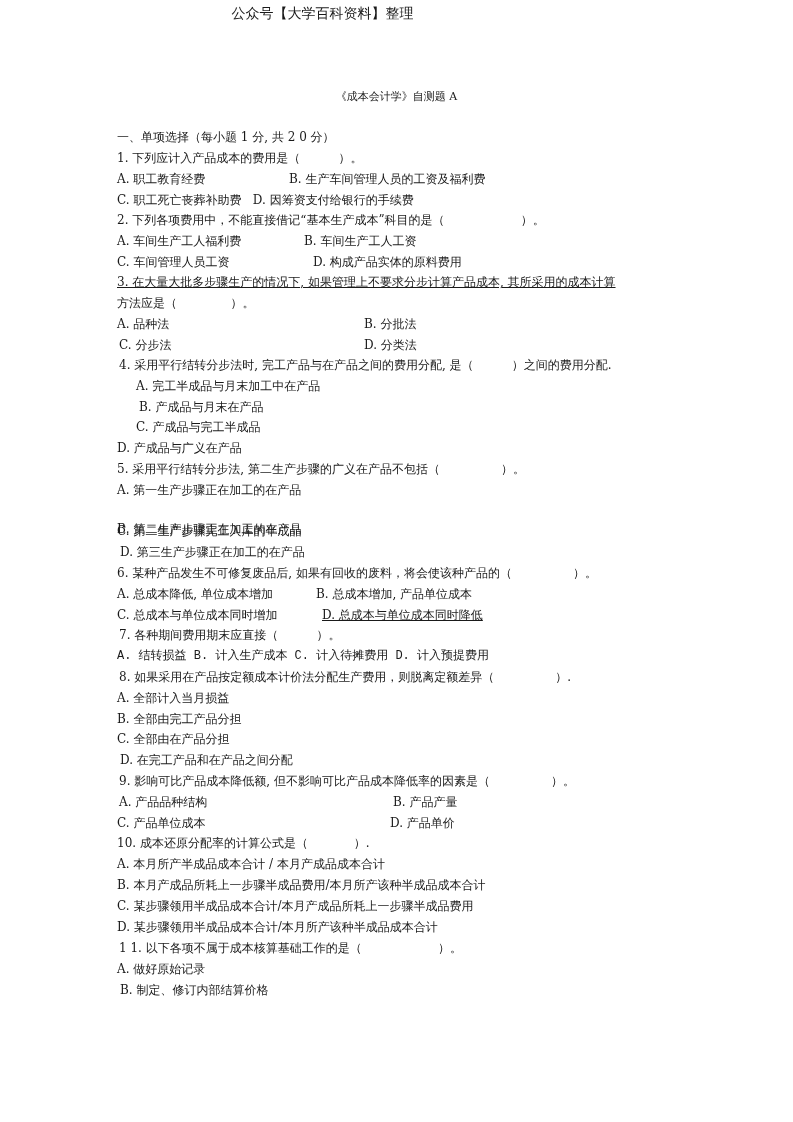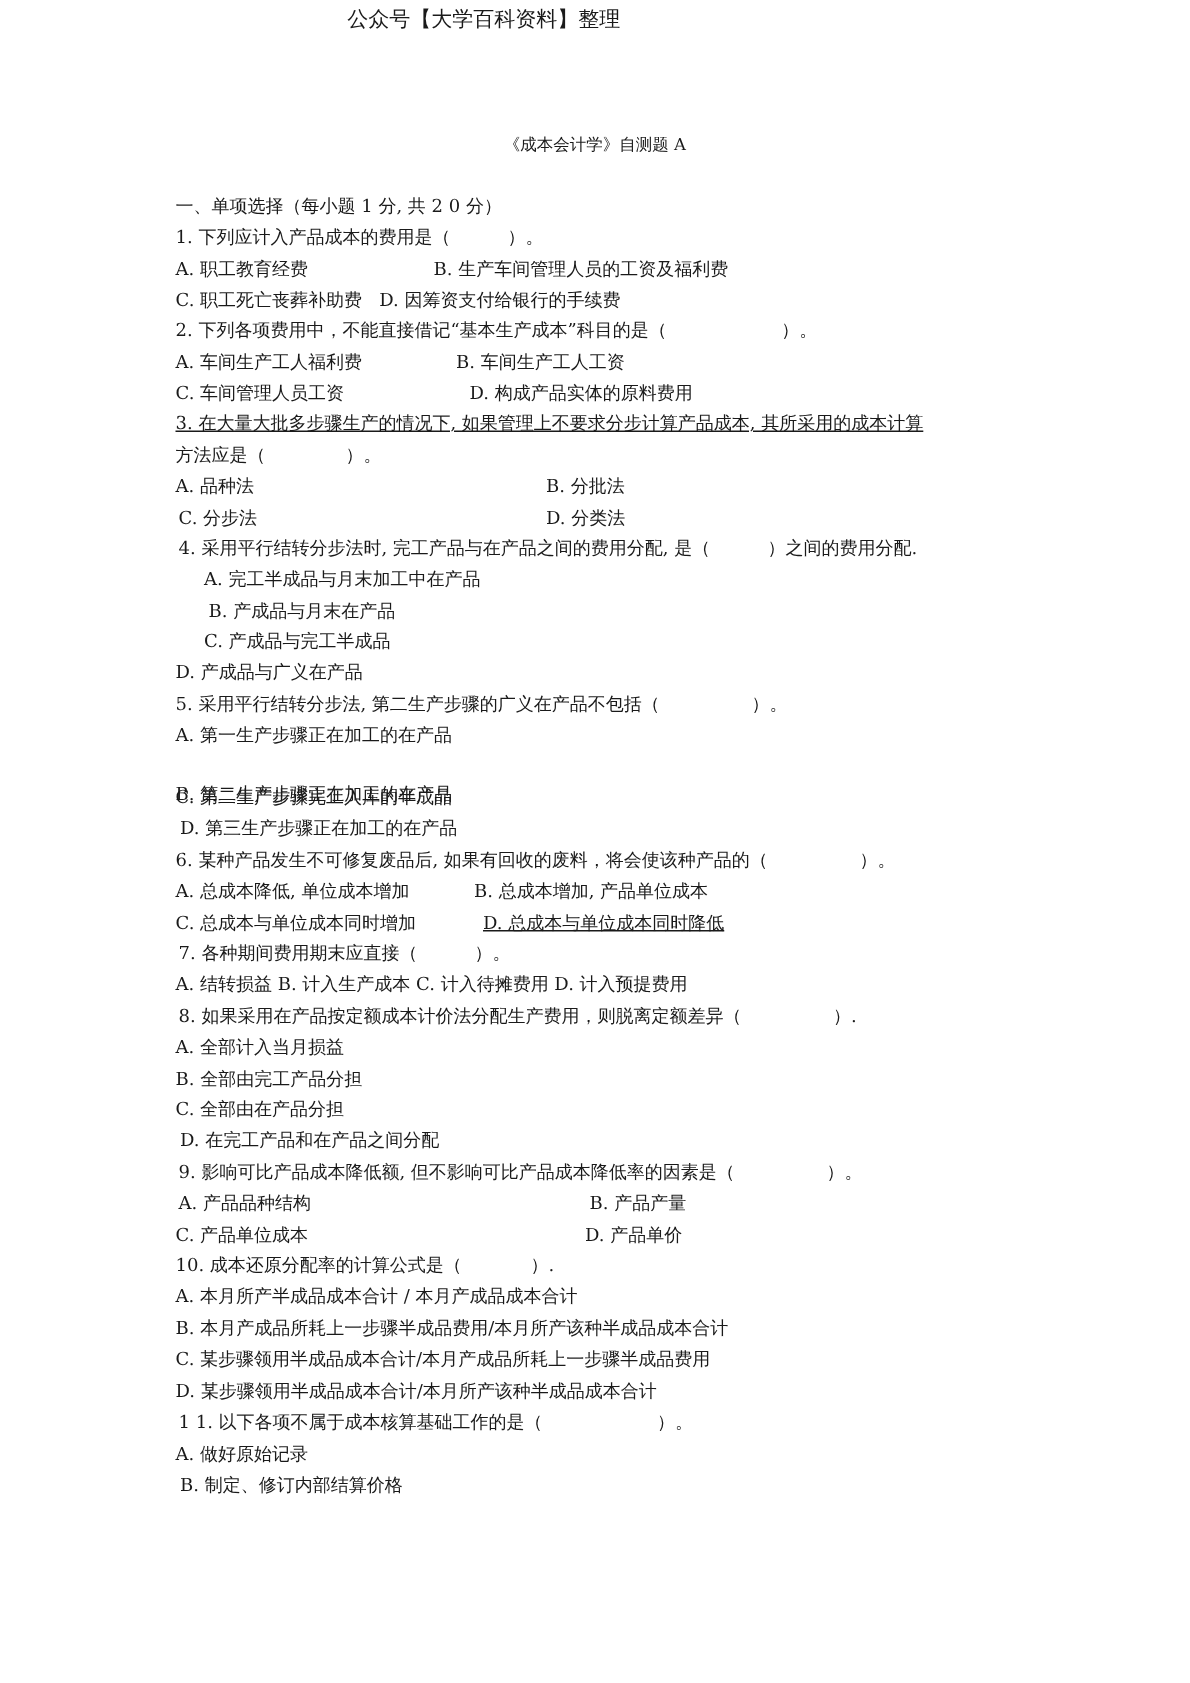--- a/index.html
+++ b/index.html
@@ -41,21 +41,21 @@
     <div class="line" style="left: 117px; top: 482px;">A. 第一生产步骤正在加工的在产品</div>
     <div class="line" style="left: 117px; top: 521px;">B. 第二生产步骤正在加工的在产品</div>
     <div class="line" style="left: 117px; top: 523px;">C. 第二生产步骤完工入库的半成品</div>
     <div class="line" style="left: 120px; top: 544px;">D. 第三生产步骤正在加工的在产品</div>
     <div class="line" style="left: 117px; top: 565px;">6. 某种产品发生不可修复废品后, 如果有回收的废料，将会使该种产品的（                ）。</div>
     <div class="line" style="left: 117px; top: 586px;">A. 总成本降低, 单位成本增加</div>
     <div class="line" style="left: 316px; top: 586px;">B. 总成本增加, 产品单位成本</div>
     <div class="line" style="left: 117px; top: 607px;">C. 总成本与单位成本同时增加</div>
     <div class="line" style="left: 322px; top: 607px; text-decoration: underline;">D. 总成本与单位成本同时降低</div>
     <div class="line" style="left: 119px; top: 627px;">7. 各种期间费用期末应直接（          ）。</div>
-    <div class="line" style="left: 117px; top: 648px;">A. 结转损益 B. 计入生产成本 C. 计入待摊费用 D. 计入预提费用</div>
+    <div class="line" style="left: 117px; top: 648px; font-family: Liberation Mono, monospace;">A. 结转损益 B. 计入生产成本 C. 计入待摊费用 D. 计入预提费用</div>
     <div class="line" style="left: 119px; top: 669px;">8. 如果采用在产品按定额成本计价法分配生产费用，则脱离定额差异（                ）.</div>
     <div class="line" style="left: 117px; top: 690px;">A. 全部计入当月损益</div>
     <div class="line" style="left: 117px; top: 711px;">B. 全部由完工产品分担</div>
     <div class="line" style="left: 117px; top: 731px;">C. 全部由在产品分担</div>
     <div class="line" style="left: 120px; top: 752px;">D. 在完工产品和在产品之间分配</div>
     <div class="line" style="left: 119px; top: 773px;">9. 影响可比产品成本降低额, 但不影响可比产品成本降低率的因素是（                ）。</div>
     <div class="line" style="left: 119px; top: 794px;">A. 产品品种结构</div>
     <div class="line" style="left: 393px; top: 794px;">B. 产品产量</div>
     <div class="line" style="left: 117px; top: 815px;">C. 产品单位成本</div>
     <div class="line" style="left: 390px; top: 815px;">D. 产品单价</div>

